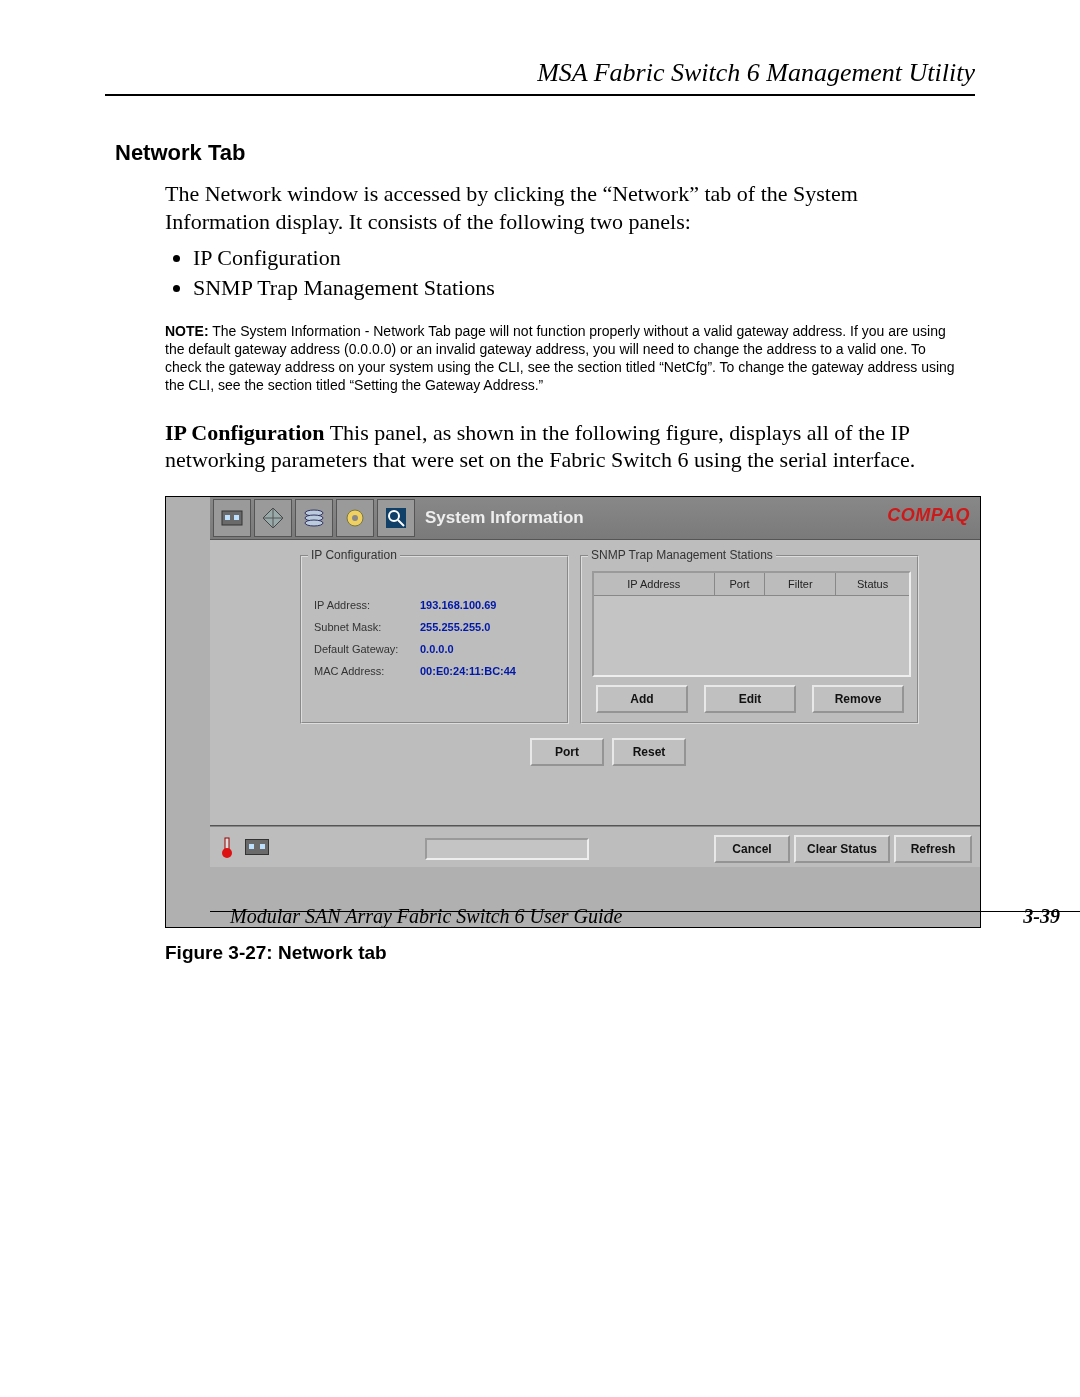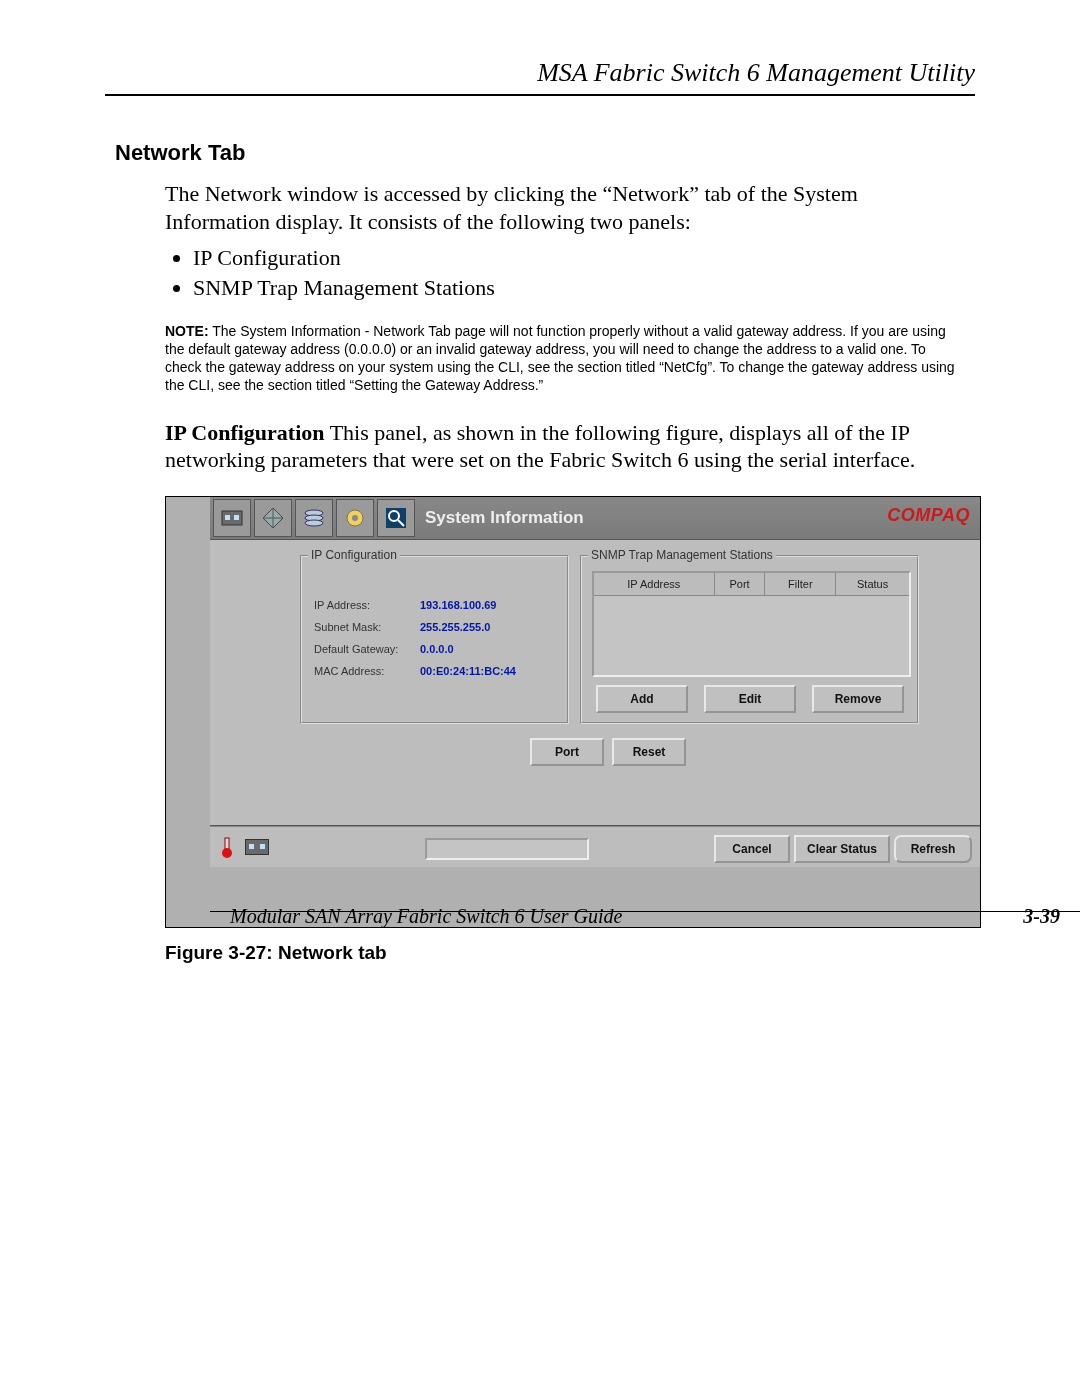--- a/index.html
+++ b/index.html
@@ -162,21 +162,21 @@
         <span class="therm">
           <svg width="14" height="22">
               <rect x="5" y="1" width="4" height="12" fill="#ddd" stroke="#900"></rect>
               <circle cx="7" cy="16" r="5" fill="#d11"></circle>
             </svg>
         </span>
         <span class="chip"></span>
         <span class="pbar"></span>
         <div class="btn" style="right:190px;top:8px;width:72px;">Cancel</div>
         <div class="btn" style="right:90px;top:8px;width:92px;">Clear Status</div>
-        <div class="btn" style="right:8px;top:8px;width:74px;border-radius:7px;">Refresh</div>
+        <div class="btn" style="right:8px;top:8px;width:74px;">Refresh</div>
       </div>
     </div>
   </div>
 
   <div class="figcap">Figure 3-27:  Network tab</div>
 
   <div class="footer">
     <hr class="hr2">
     <span class="footL">Modular SAN Array Fabric Switch 6 User Guide</span>
     <span class="footR">3-39</span>

